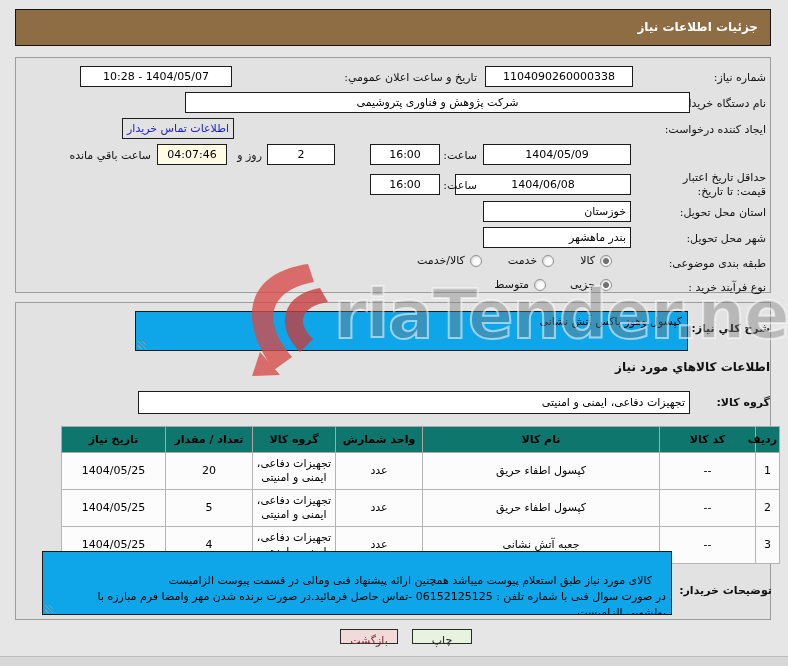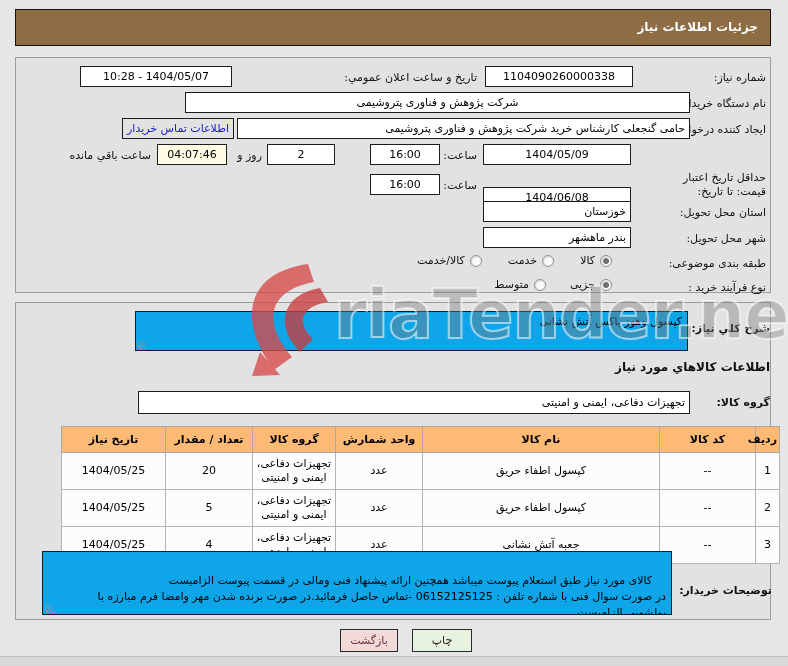--- a/index.html
+++ b/index.html
@@ -33,26 +33,26 @@
   
   .optrow{display:flex;align-items:center;font-size:11px;color:#111;}
   .opt{display:flex;align-items:center;gap:5px;}
   .radio{width:12px;height:12px;border-radius:50%;border:1px solid #8f8f8f;background:#fbfbfb;
        box-shadow:inset 1px 1px 2px #d7d7d7;box-sizing:border-box;flex:0 0 auto;}
   .radio.selected{background:radial-gradient(circle,#707070 0 2.6px,#fbfbfb 3.4px);}
   .checkbox{width:12px;height:12px;border:1px solid #8f8f8f;background:#f4f4f4;
        box-shadow:inset 1px 1px 0 #ffffff, inset -1px -1px 0 #cfcfcf;box-sizing:border-box;flex:0 0 auto;}
   
   #goods-table{border-collapse:collapse;table-layout:fixed;width:718px;background:#fcfcfc;}
-  #goods-table th{background:#fdba74;font-size:11px;font-weight:bold;color:#000;height:25px;
+  #goods-table th{background:#0f766e;font-size:11px;font-weight:bold;color:#000;height:25px;
        border:1px solid #a8a8a8;padding:0 2px;}
   #goods-table td{font-size:11px;color:#000;height:36px;border:1px solid #b5b5b5;text-align:center;
        padding:0 3px;line-height:14px;}
   
-  .btn{height:23px;border:1px solid #2a2a2a;font-size:11px;color:#222;text-align:center;line-height:21px;
+  .btn{height:15px;border:1px solid #2a2a2a;font-size:11px;color:#222;text-align:center;line-height:21px;
        box-sizing:border-box;cursor:pointer;}
   #btn-print{background:#e7f3df;}
   #btn-back{background:#f3dada;color:#6e3333;}
   
   #footer-band{top:656px;left:0;width:788px;height:10px;background:#d8d8d8;border-top:1px solid #bdbdbd;}
   
   #wm-logo{left:222px;top:258px;pointer-events:none;z-index:50;opacity:.78;}
   #wm-text{left:334px;top:276px;z-index:49;pointer-events:none;font-size:67px;font-weight:bold;
        letter-spacing:-1px;color:rgba(122,122,122,.40);-webkit-text-stroke:2px rgba(255,255,255,.55);
        white-space:nowrap;direction:ltr;}
@@ -70,33 +70,32 @@
 
   <div class="abs flabel" style="top:71px;right:22px;">شماره نیاز:</div>
   <div class="abs inp center" style="top:66px;right:155px;width:148px;">1104090260000338</div>
   <div class="abs flabel" style="top:71px;right:311px;">تاریخ و ساعت اعلان عمومي:</div>
   <div class="abs inp center" style="top:66px;right:556px;width:152px;">1404/05/07 - 10:28</div>
 
   <div class="abs flabel" style="top:97px;right:22px;">نام دستگاه خریدار:</div>
   <div class="abs inp center" style="top:92px;right:98px;width:505px;">شرکت پژوهش و فناوری پتروشیمی</div>
 
   <div class="abs flabel" style="top:123px;right:22px;">ایجاد کننده درخواست:</div>
-  <div class="abs inp rightal" style="top:118px;right:98px;width:453px;">حامی گنجعلی کارشناس خرید شرکت پژوهش و فناوری پتروشیمی</div>
   <div class="abs linkbox" style="top:118px;right:554px;width:112px;">اطلاعات تماس خریدار</div>
 
   <div class="abs inp center" style="top:144px;right:157px;width:148px;">1404/05/09</div>
   <div class="abs flabel" style="top:149px;right:311px;">ساعت:</div>
   <div class="abs inp center" style="top:144px;right:348px;width:70px;">16:00</div>
   <div class="abs inp center" style="top:144px;right:453px;width:68px;">2</div>
   <div class="abs flabel" style="top:149px;right:526px;margin-left:28px;">روز و</div>
   <div class="abs inp center cream" style="top:144px;right:561px;width:70px;">04:07:46</div>
   <div class="abs flabel" style="top:149px;right:637px;">ساعت باقي مانده</div>
 
   <div class="abs flabel wrap" style="top:171px;right:22px;width:112px;">حداقل تاریخ اعتبار قیمت: تا تاریخ:</div>
-  <div class="abs inp center" style="top:187px;right:157px;width:148px;">1404/06/08</div>
+  <div class="abs inp center" style="top:174px;right:157px;width:176px;">1404/06/08</div>
   <div class="abs flabel" style="top:179px;right:311px;">ساعت:</div>
   <div class="abs inp center" style="top:174px;right:348px;width:70px;">16:00</div>
 
   <div class="abs flabel" style="top:206px;right:22px;">استان محل تحویل:</div>
   <div class="abs inp rightal" style="top:201px;right:157px;width:148px;">خوزستان</div>
   <div class="abs flabel" style="top:232px;right:22px;">شهر محل تحویل:</div>
   <div class="abs inp rightal" style="top:227px;right:157px;width:148px;">بندر ماهشهر</div>
 
   <div class="abs flabel" style="top:257px;right:22px;">طبقه بندی موضوعی:</div>
   <div class="abs optrow" style="top:254px;right:176px;gap:26px;">

